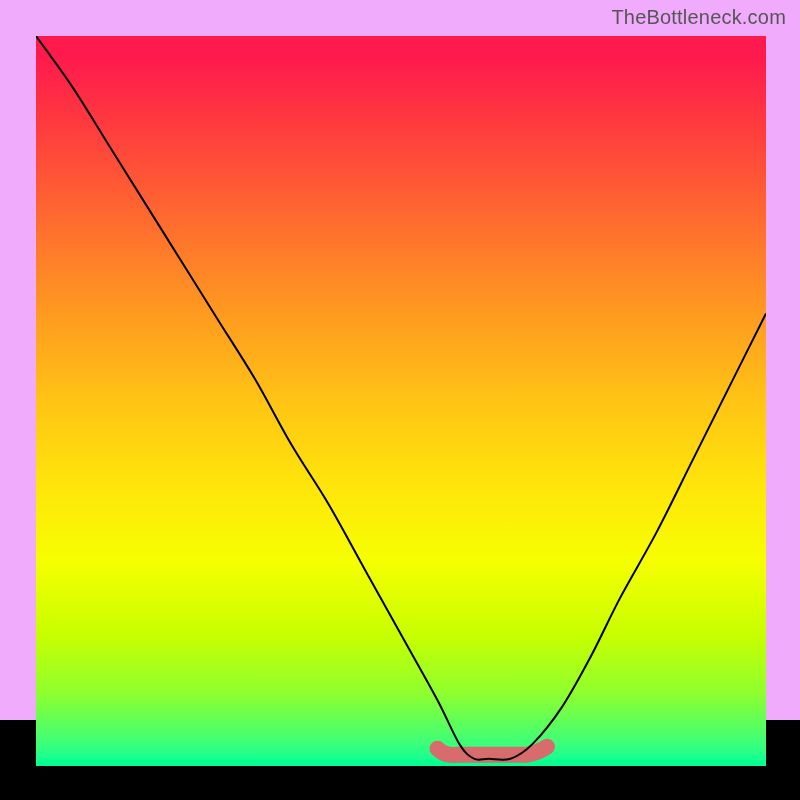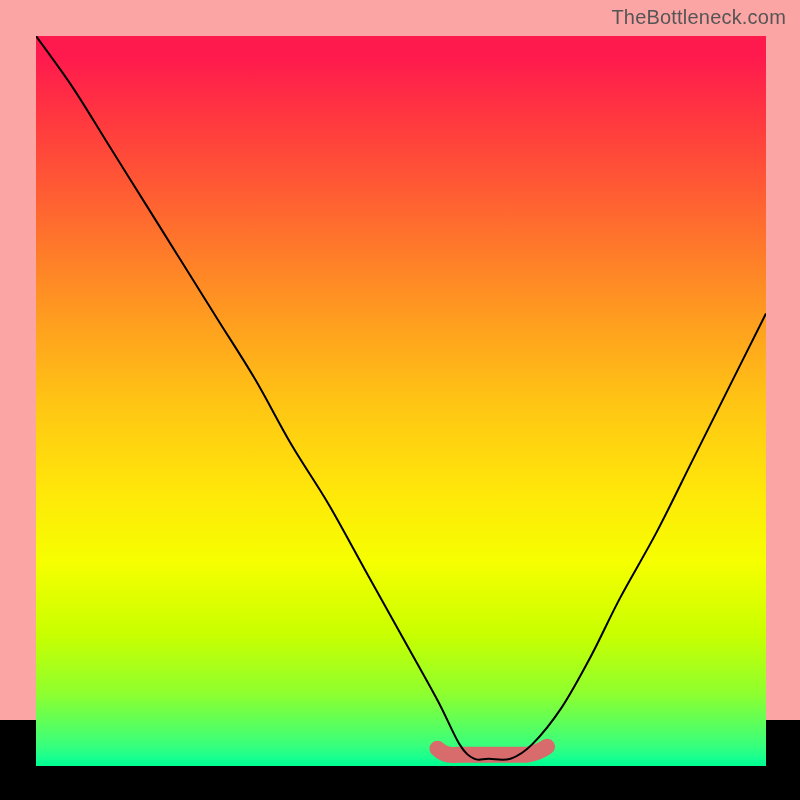--- a/index.html
+++ b/index.html
@@ -7,21 +7,21 @@
     padding: 0;
     width: 800px;
     height: 800px;
     background: #000;
     font-family: Arial, Helvetica, sans-serif;
   }
   .frame {
     position: relative;
     width: 800px;
     height: 720px;
-    background: #fca5a5;
+    background: #f0abfc;
   }
   .watermark {
     position: absolute;
     top: 6px;
     right: 14px;
     color: #555;
     font-size: 20px;
     font-weight: 500;
     letter-spacing: 0.2px;
     z-index: 10;

